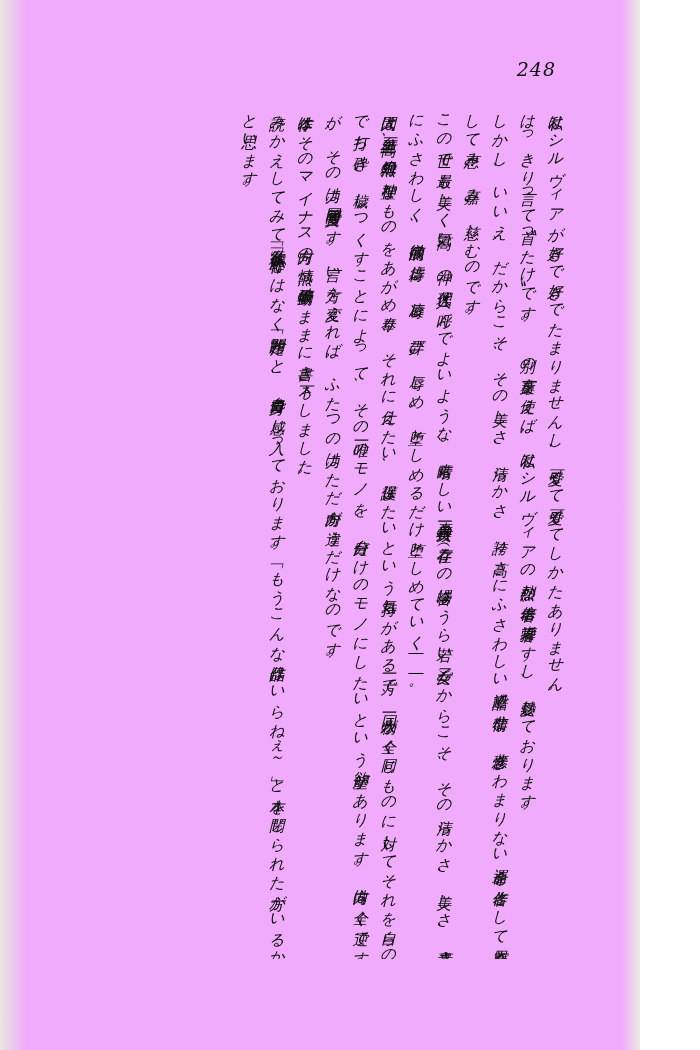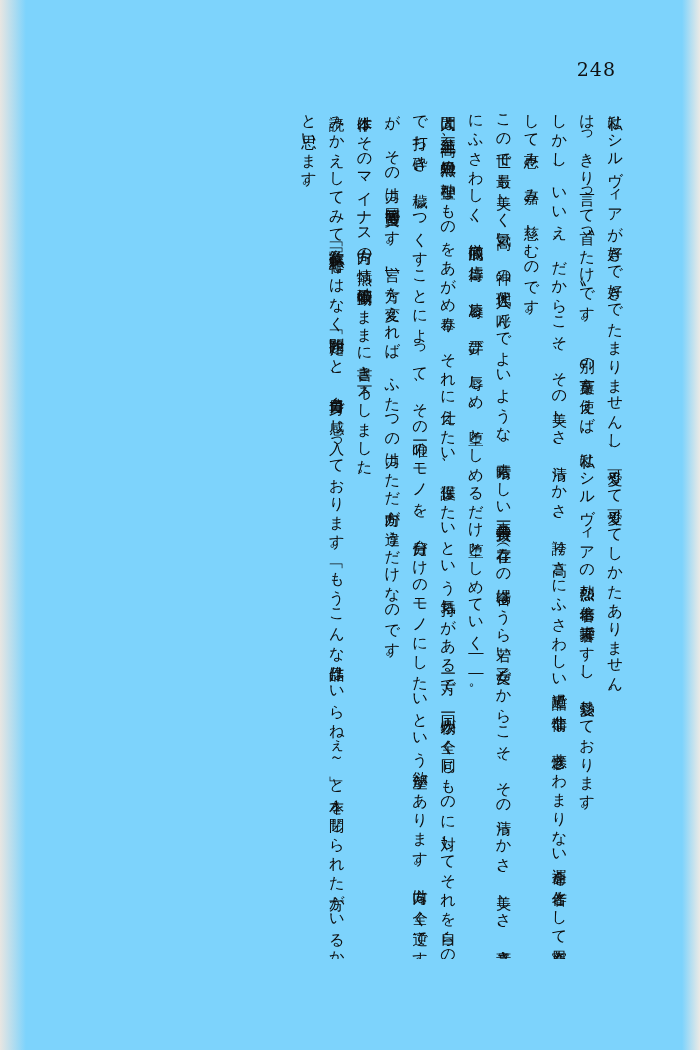--- a/index.html
+++ b/index.html
@@ -11,23 +11,24 @@
     width: 700px;
     height: 1050px;
     position: relative;
     overflow: hidden;
     font-family: "DejaVu Serif", "Liberation Serif", serif;
   }
 
   #page {
     position: absolute;
     left: 0; top: 0;
-    width: 700px;
+    width: 640px;
     height: 1050px;
-    background: #7dd3fc;
+    background: #f0abfc;
+    font-style: italic;
   }
 
   
   #page::before {
     content: "";
     position: absolute;
     left: 0; top: 0; bottom: 0;
     width: 26px;
     background: linear-gradient(to right, #e8e6e2, rgba(255,255,255,0));
     pointer-events: none;

